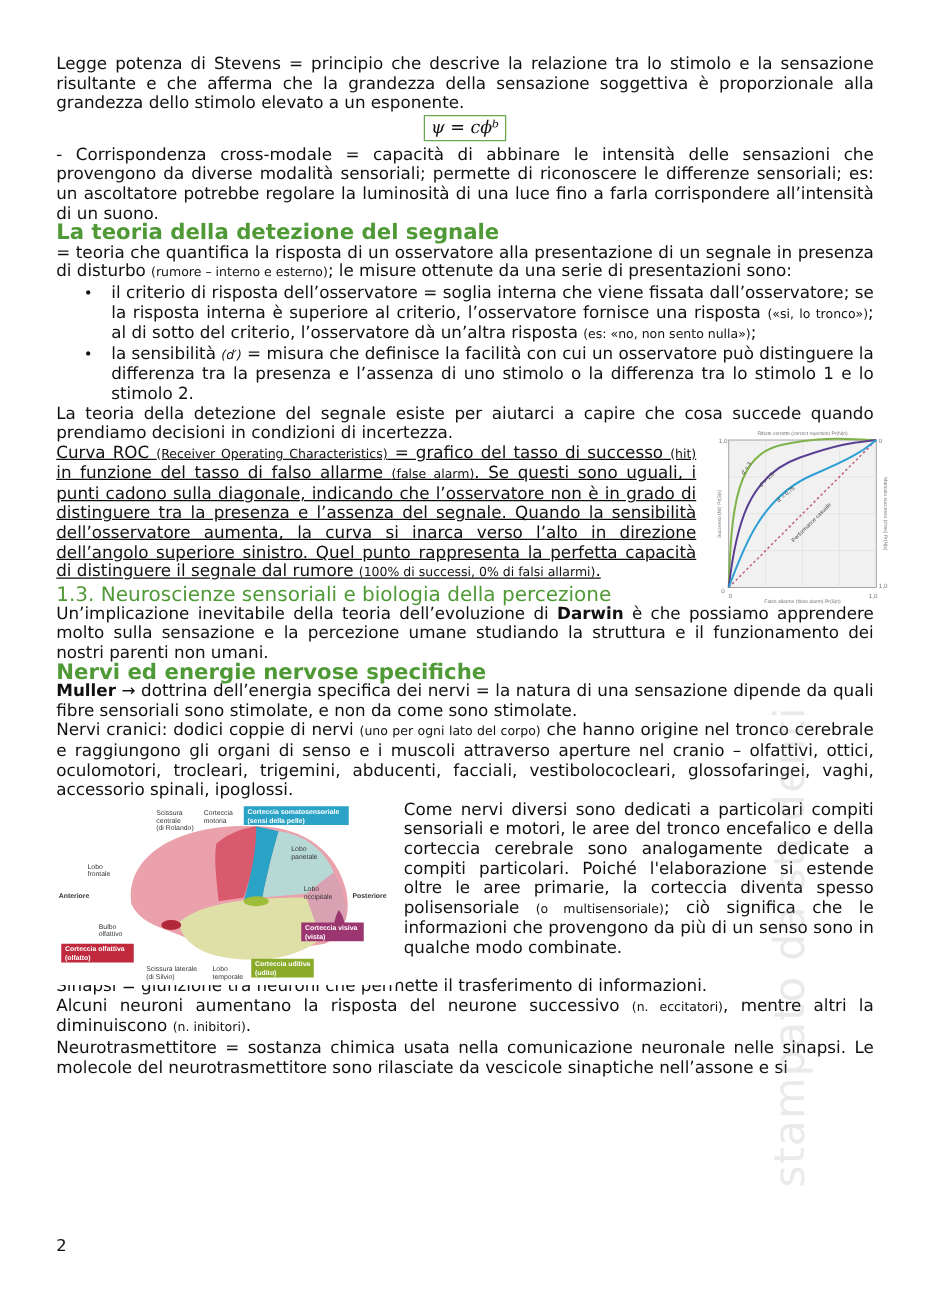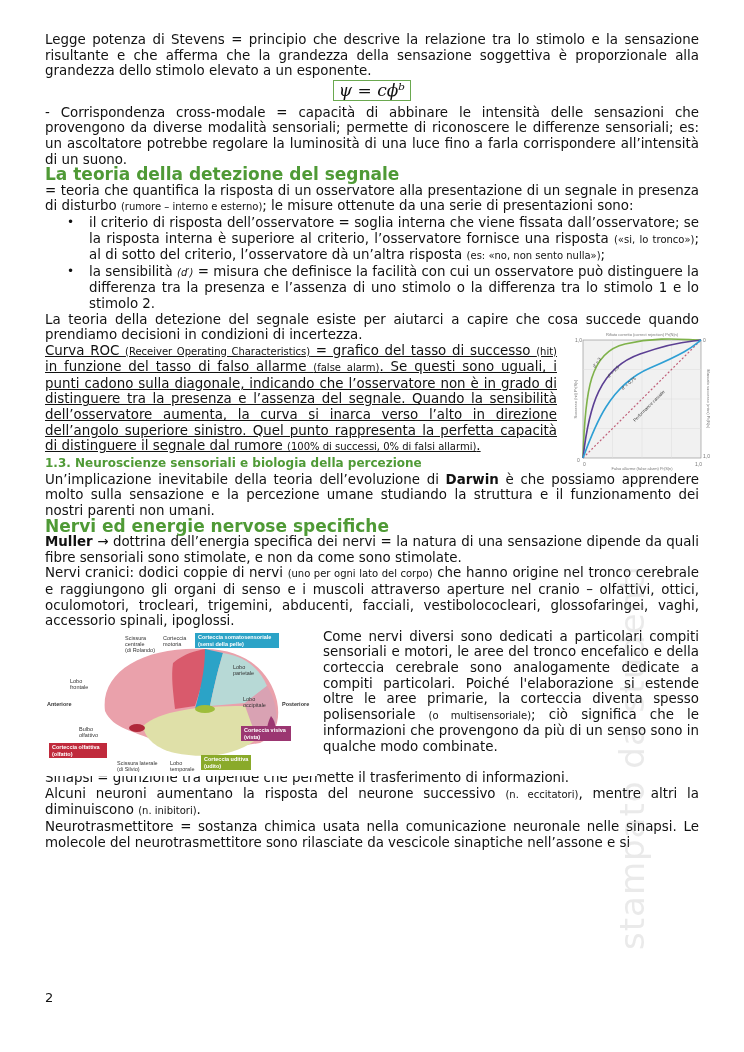--- a/index.html
+++ b/index.html
@@ -1,24 +1,24 @@
 <!DOCTYPE html>
 <html><head>
 <meta charset="utf-8">
 <style>
   html, body { margin: 0; padding: 0; background: #ffffff; }
   body { width: 744px; height: 1052px; position: relative; overflow: hidden;
          font-family: "DejaVu Sans", sans-serif; color: #111; }
-  .page { position: absolute; left: 45px; top: 32px; width: 654px; font-size: 13.4px; line-height: 15.6px; }
+  .page { position: absolute; left: 45px; top: 44px; width: 654px; font-size: 13.4px; line-height: 15.6px; }
   p { margin: 0; text-align: justify; }
   .small { font-size: 10px; }
   .green-h { color: #4f9a36; margin: 0; font-size: 17px; line-height: 15.6px; }
-  .section-h { color: #4f9a36; font-weight: bold; font-size: 12px; line-height: 17px; margin: 0; }
+  .section-h { color: #4f9a36; font-weight: normal; font-size: 16px; line-height: 17px; margin: 0; }
   .formula-wrap { text-align: center; height: 22px; margin: 1px 0 3px 0; }
-  .formula { display: inline-block; border: 1.5px solid #6aa84f; padding: 1px 5px; font-family: "DejaVu Serif", serif; font-style: italic; font-size: 17px; line-height: 17px; }
+  .formula { display: inline-block; border: 1.5px solid #6aa84f; padding: 1px 5px; font-family: "DejaVu Serif", serif; font-style: italic; font-size: 14px; line-height: 17px; }
   ul { margin: 0; padding-left: 44px; list-style: none; }
   li { position: relative; text-align: justify; }
   li::before { content: "•"; position: absolute; left: -22px; top: 0; font-size: 12px; }
   .roc-block { position: relative; }
   .roc-text { width: 512px; text-decoration: underline; }
   .roc-fig { position: absolute; left: 520px; top: 18px; width: 150px; height: 150px; }
   .brain-block { position: relative; }
   .brain-fig { position: absolute; left: 0; top: 2px; width: 272px; height: 145px; }
   .brain-text { margin-left: 278px; }
   .watermark { position: absolute; left: 612px; top: 520px; width: 50px; height: 440px; }
@@ -139,21 +139,21 @@
         <text x="159" y="130">Corteccia uditiva</text>
         <text x="159" y="137">(udito)</text>
       </g>
     </svg>
     <div class="brain-text">
       <p><span>Come nervi diversi sono dedicati a particolari compiti sensoriali e motori, le aree del tronco encefalico e della corteccia cerebrale sono analogamente dedicate a compiti particolari. Poiché l'elaborazione si estende oltre le aree primarie, la corteccia diventa spesso polisensoriale </span><span class="small">(o multisensoriale)</span><span>; ciò significa che le informazioni che provengono da più di un senso sono in qualche modo combinate.</span></p>
     </div>
   </div>
 
   <h3 class="green-h">Connessioni neuronali</h3>
-  <p>Sinapsi = giunzione tra dipende che permette il trasferimento di informazioni.</p>
+  <p>Sinapsi = giunzione tra neuroni che permette il trasferimento di informazioni.</p>
   <p><span>Alcuni neuroni aumentano la risposta del neurone successivo </span><span class="small">(n. eccitatori)</span><span>, mentre altri la diminuiscono </span><span class="small">(n. inibitori)</span><span>.</span></p>
   <p>Neurotrasmettitore = sostanza chimica usata nella comunicazione neuronale nelle sinapsi. Le molecole del neurotrasmettitore sono rilasciate da vescicole sinaptiche nell’assone e si</p>
 </div>
 
 <div class="watermark">
     <span>stampato da studenti</span>
   </div>
 
 <div class="page-num">2</div>
 

